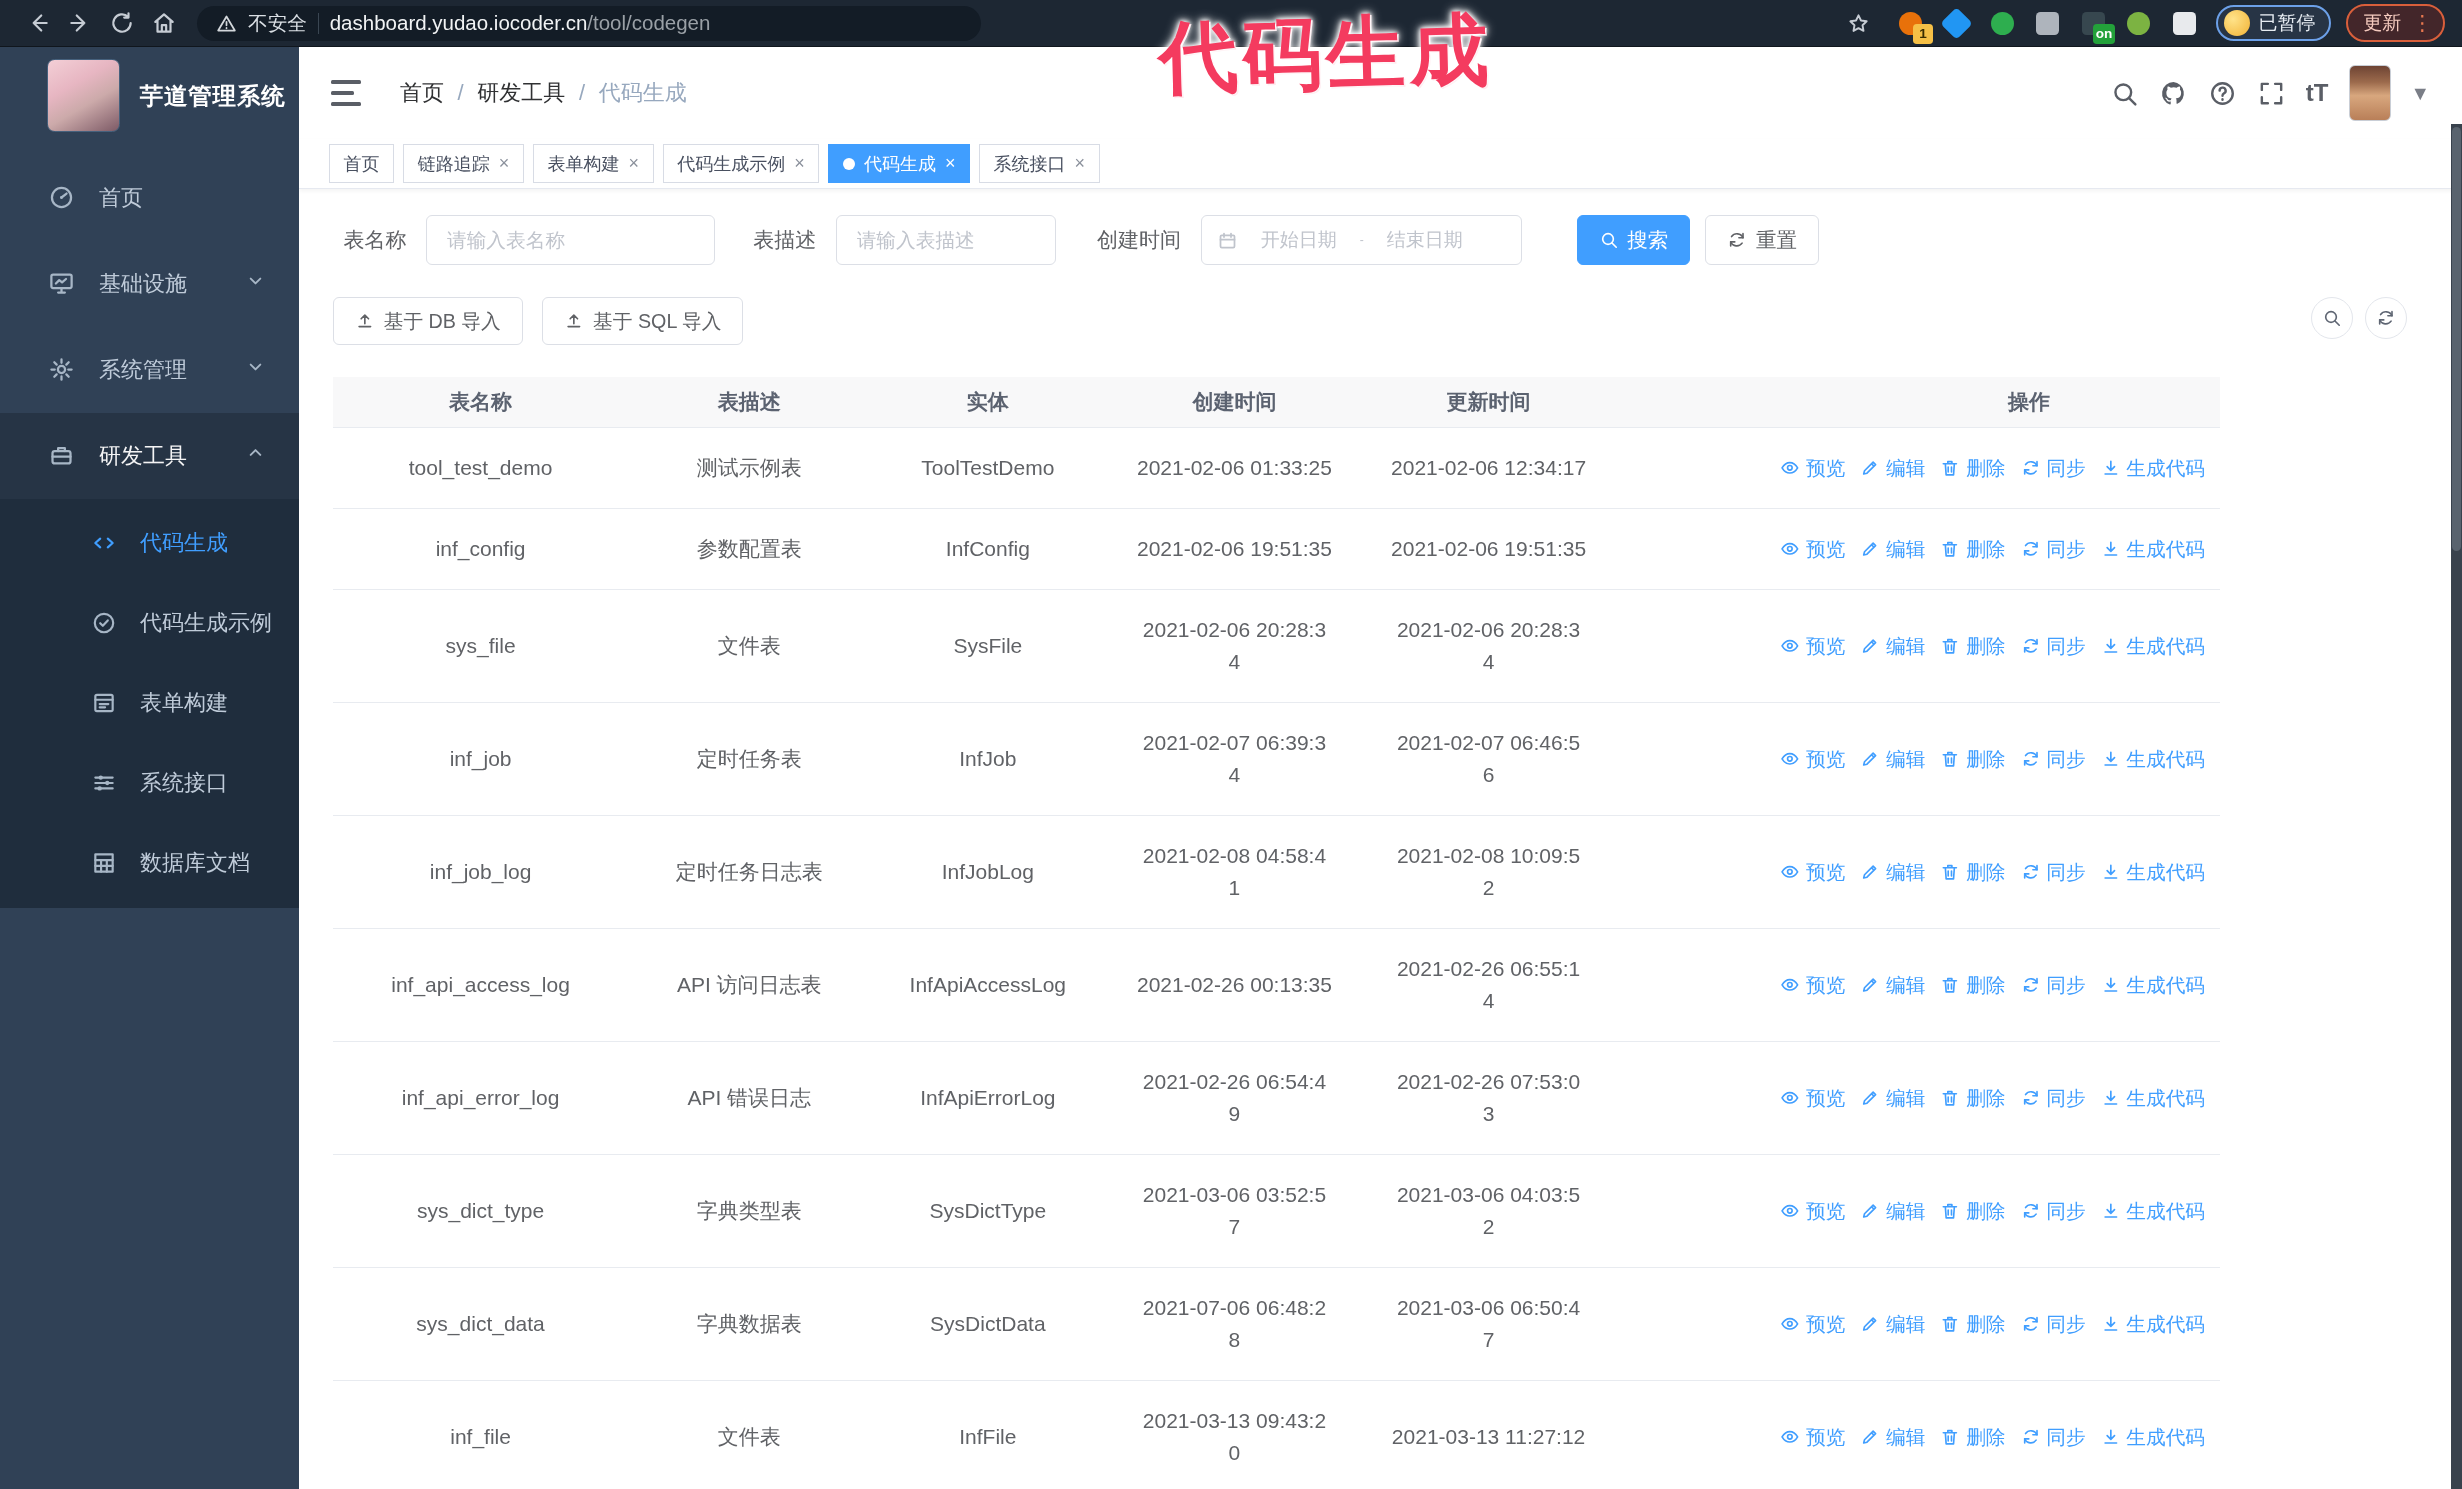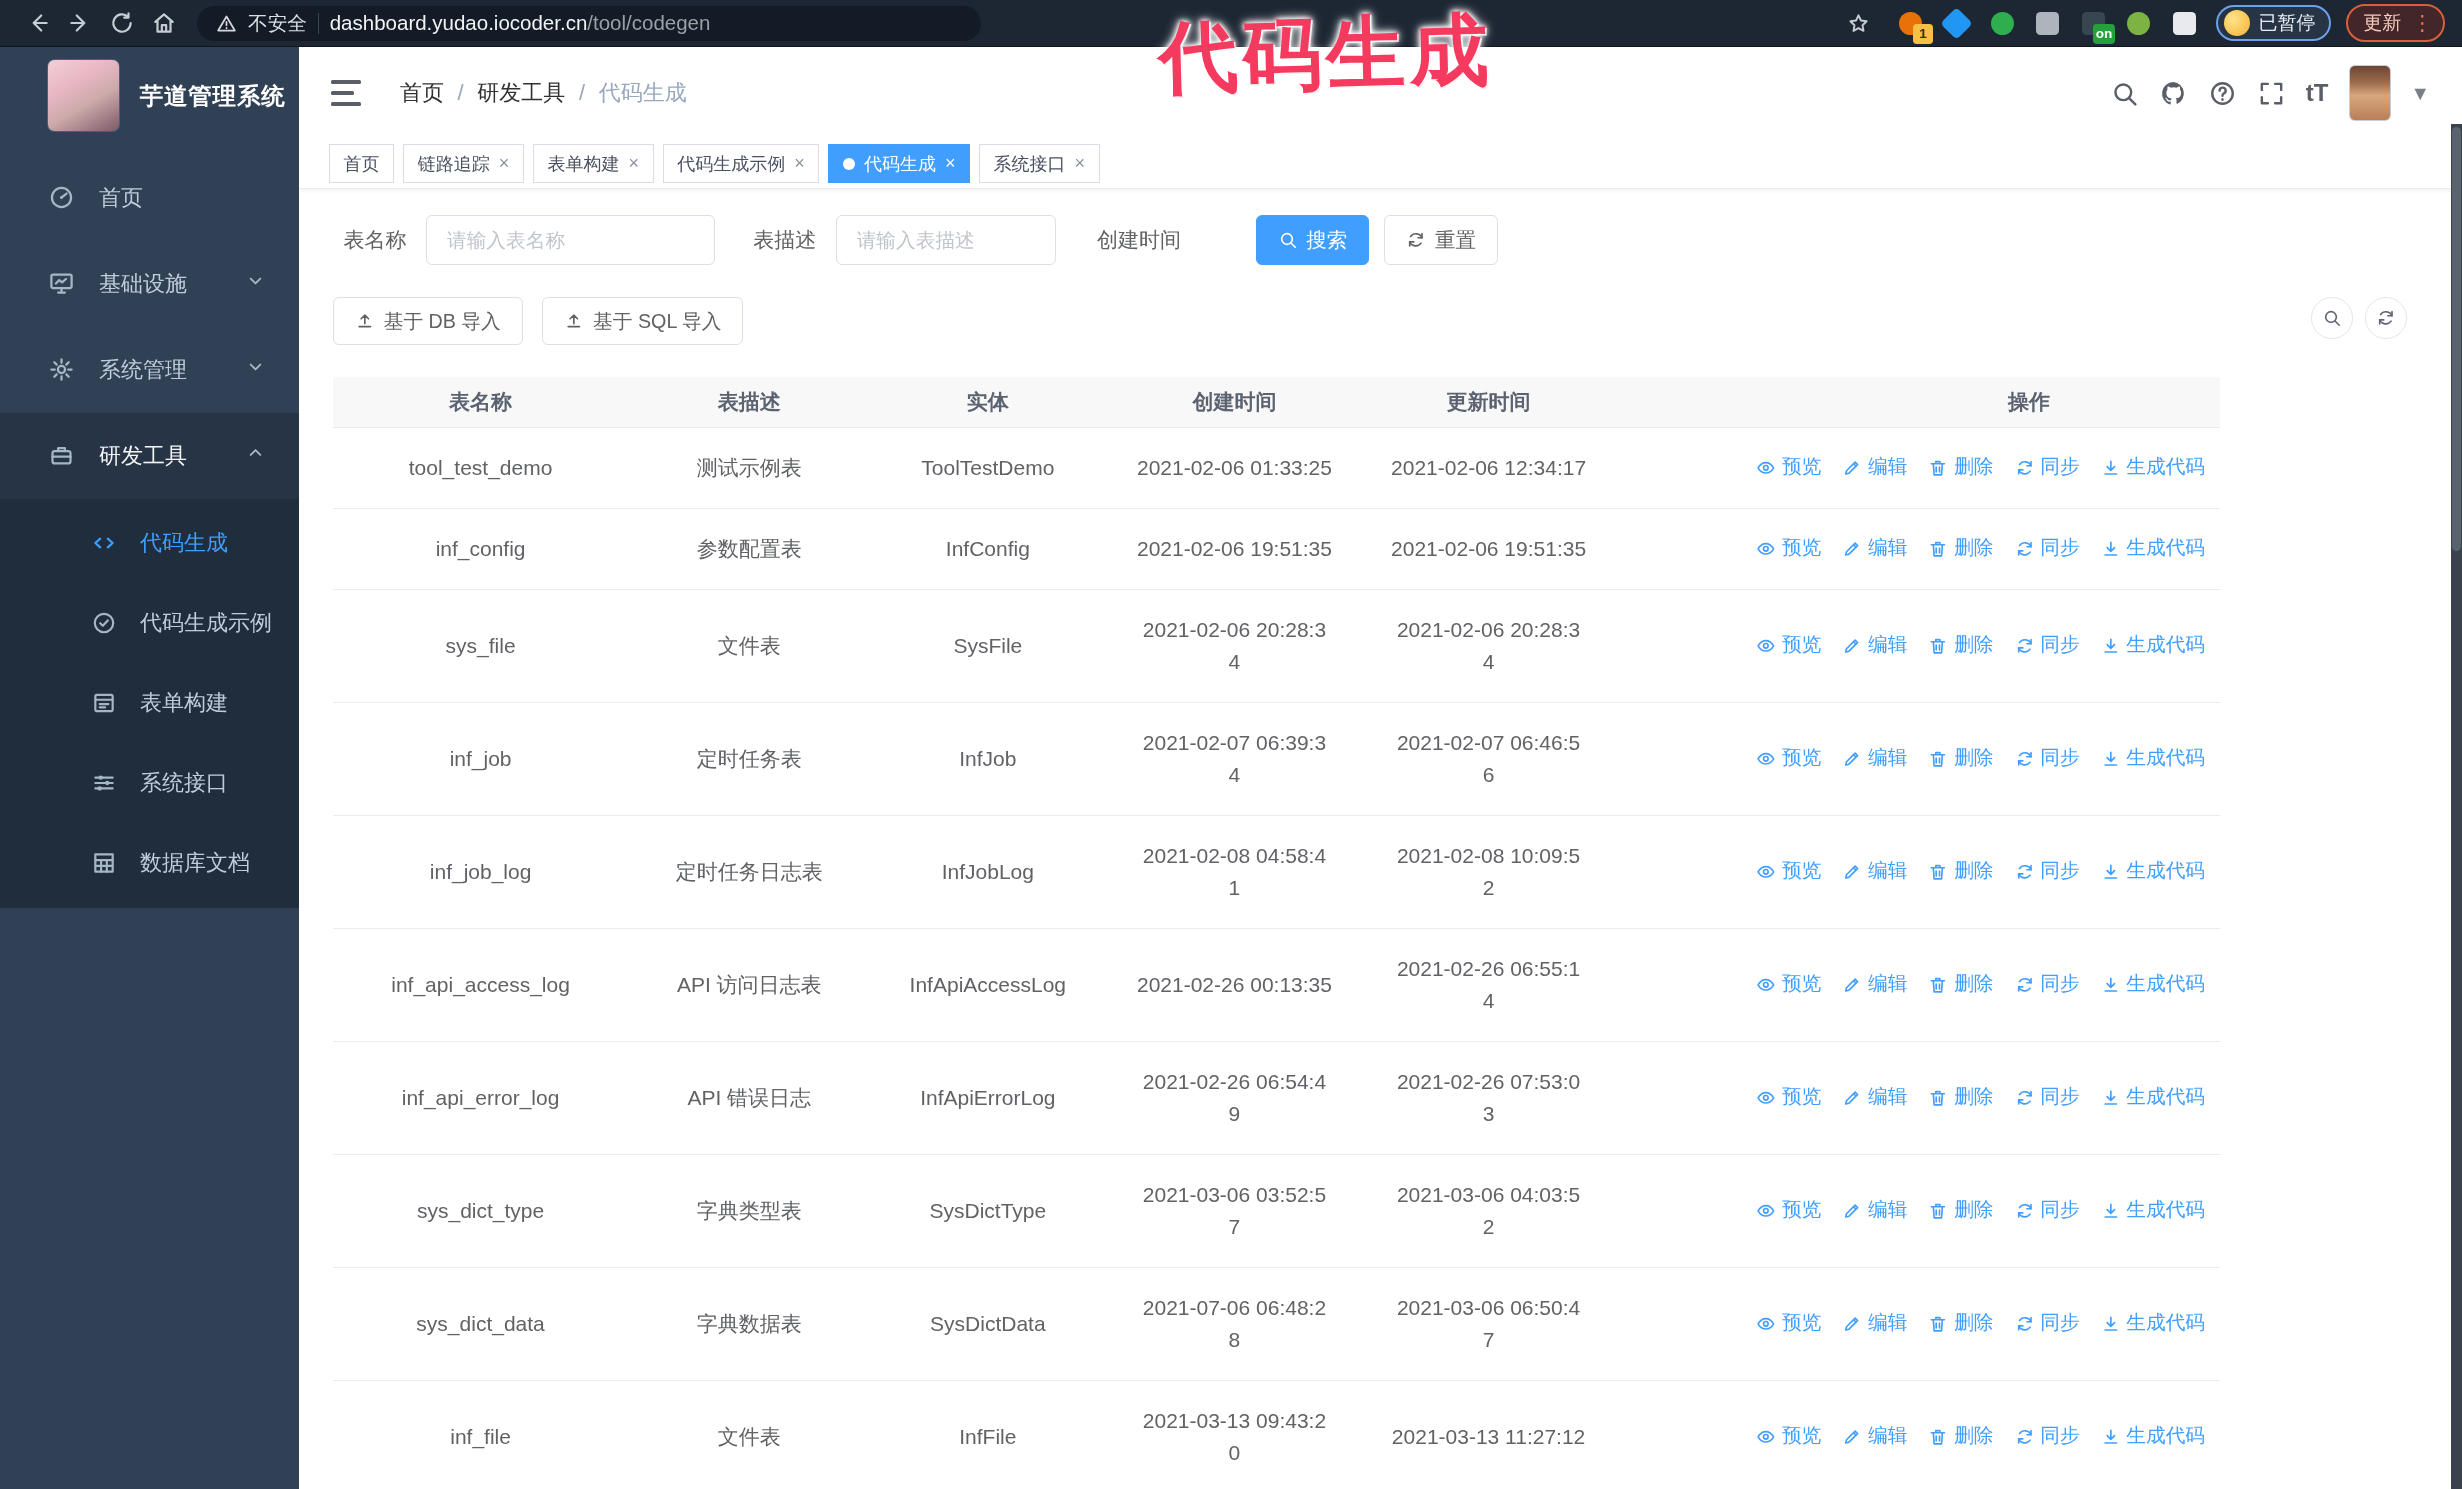--- a/index.html
+++ b/index.html
@@ -92,21 +92,21 @@
   .circle-btns { position:absolute; right:16.7px; top:0; display:flex; gap:12px; }
   .cbtn { width:42px; height:42px; border-radius:50%; border:1.5px solid #e3e6ec; background:#fff; display:flex; align-items:center; justify-content:center; color:#6b7widely280; color:#6b7280; }
   .cbtn .ic { width:19.7px; height:19.7px; color:#5f6673; }
 
   
   table.grid { margin-top:32px; border-collapse:collapse; table-layout:fixed; width:1887px; }
   table.grid th { height:50px; background:#f8f8f9; color:#5b6270; font-size:21px; font-weight:bold; text-align:center; border-bottom:1.5px solid #e8ebf0; }
   table.grid th.act-h { text-align:right; padding-right:170px; }
   table.grid td { text-align:center; font-size:21px; color:#606266; padding:24px 7.6px; line-height:32px; border-bottom:1.5px solid #e8ebf0; white-space:pre-line; }
   table.grid td.act { padding-right:15px; }
-  .actions { display:flex; justify-content:flex-end; align-items:flex-start; gap:21px;font-family:Liberation Mono, monospace; }
+  .actions { display:flex; justify-content:flex-end; align-items:flex-start; gap:15px; }
   .alink { color:#409eff; font-size:19.7px; display:inline-flex; align-items:center; gap:6px; cursor:pointer; white-space:nowrap; }
   .alink .ic { width:19.7px; height:19.7px; }
 
   
   .scrollstrip { position:absolute; right:0; top:124px; bottom:0; width:11.4px; background:#39424d; z-index:9; }
   .scrollstrip .thumb { position:absolute; top:3px; left:1.5px; right:1.5px; height:424px; border-radius:4.5px; background:#59636e; }
 </style>
 </head>
 <body>
 
@@ -430,20 +430,28 @@
     </div>
 
   <div class="content">
 
     <div class="filter-row">
       <span class="flabel">表名称</span>
       <input class="tinput" style="width: 289px;" placeholder="请输入表名称">
       <span class="flabel" style="margin-left:38px">表描述</span>
       <input class="tinput" style="width: 220px;" placeholder="请输入表描述">
       <span class="flabel" style="margin-left:41px">创建时间</span>
+      <div class="daterange">
+        <svg class="ic" viewBox="0 0 28 28" width="21" height="21">
+            <use href="#s-calendar"></use>
+          </svg>
+        <input class="dinput" placeholder="开始日期" style="">
+        <span>-</span>
+        <input class="dinput" placeholder="结束日期" style="">
+      </div>
       <button class="btn primary" style="margin-left:55px">
         <svg class="ic" viewBox="0 0 26 26" width="19.7" height="19.7">
             <use href="#s-search"></use>
           </svg>
           <span>搜索</span>
       </button>
       <button class="btn" style="margin-left:15px">
         <svg class="ic" viewBox="0 0 26 26" width="19.7" height="19.7">
             <use href="#s-sync"></use>
           </svg>

